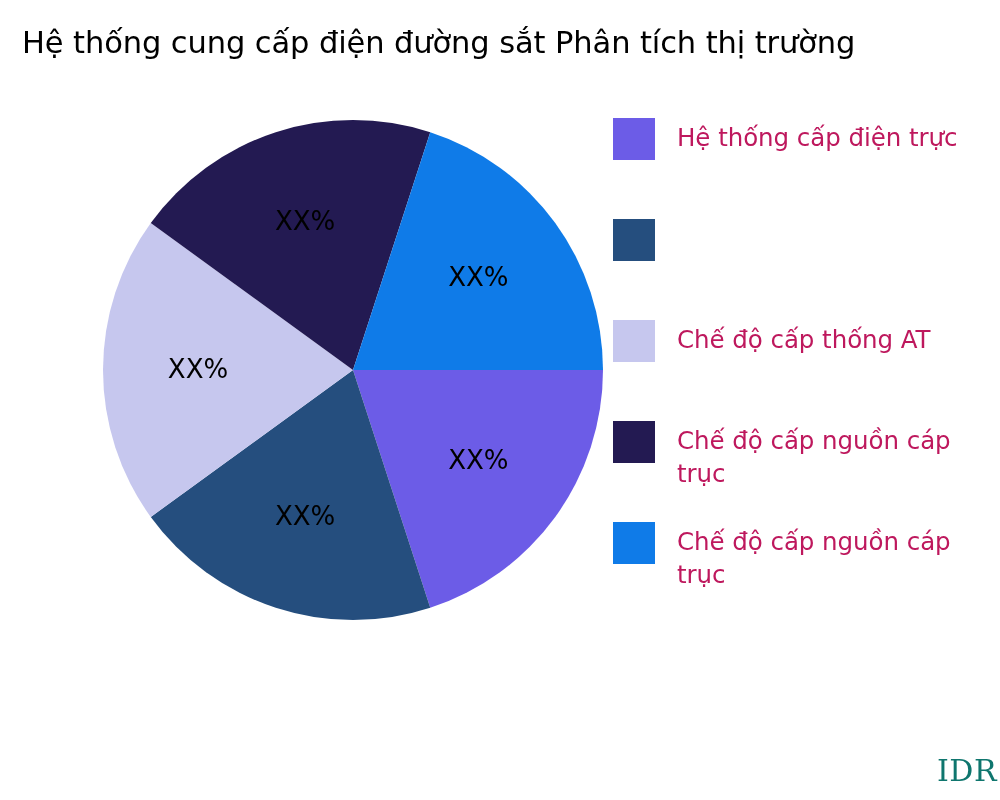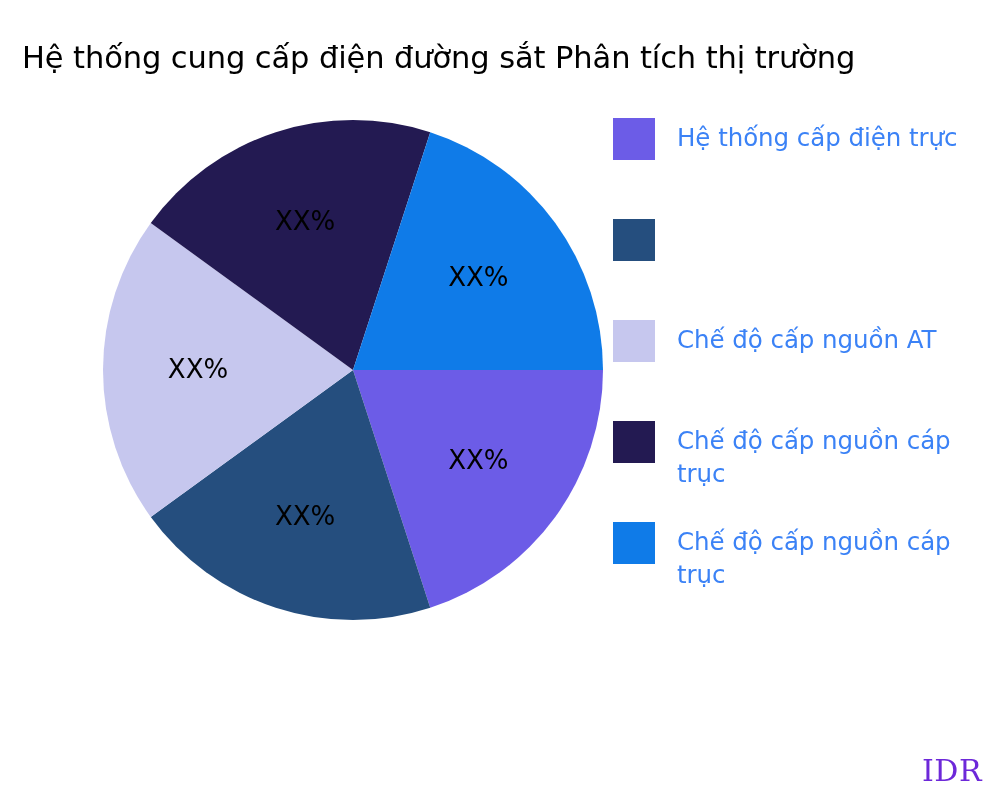--- a/index.html
+++ b/index.html
@@ -30,21 +30,20 @@
     position: absolute;
     left: 22px;
     top: 24px;
     width: 970px;
     font-size: 30.5px;
     font-weight: 400;
     line-height: 1.25;
     letter-spacing: -0.1px;
     white-space: nowrap;
     color: #000000;
-    margin-top: 15px;
   }
 
   
   .pie-wrap {
     position: absolute;
     left: 103px;
     top: 120px;
     width: 500px;
     height: 500px;
   }
@@ -78,34 +77,34 @@
   }
   .legend-swatch {
     flex: 0 0 auto;
     width: 42px;
     height: 42px;
     margin-right: 22px;
   }
   .legend-text {
     font-size: 24.5px;
     line-height: 33px;
-    color: #3b82f6;
+    color: #be185d;
     white-space: pre;
     padding-top: 3px;
     letter-spacing: -0.05px;
   }
 
   
   .watermark {
     position: absolute;
-    right: 18px;
+    right: 3px;
     bottom: 12px;
     font-family: "DejaVu Serif", "Liberation Serif", serif;
     font-size: 30px;
-    color: #6d28d9;
+    color: #0f766e;
     letter-spacing: 0.5px;
   }
 </style>
 </head>
 <body>
 
 <div id="canvas">
 
   <div class="chart-title">Hệ thống cung cấp điện đường sắt Phân tích thị trường</div>
 
@@ -131,21 +130,21 @@
   <div class="legend" id="legend">
       <div class="legend-item" style="top: 0px;">
         <span class="legend-swatch" style="background: rgb(108, 92, 231);"></span>
         <span class="legend-text">Hệ thống cấp điện trực</span>
       </div>
       <div class="legend-item" style="top: 101px;">
         <span class="legend-swatch" style="background: rgb(37, 78, 126);"></span>
       </div>
       <div class="legend-item" style="top: 202px;">
         <span class="legend-swatch" style="background: rgb(198, 199, 238);"></span>
-        <span class="legend-text">Chế độ cấp nguồn AT</span>
+        <span class="legend-text">Chế độ cấp thống AT</span>
       </div>
       <div class="legend-item" style="top: 303px;">
         <span class="legend-swatch" style="background: rgb(35, 26, 82);"></span>
         <span class="legend-text">Chế độ cấp nguồn cáp
 trục</span>
       </div>
       <div class="legend-item" style="top: 404px;">
         <span class="legend-swatch" style="background: rgb(15, 123, 232);"></span>
         <span class="legend-text">Chế độ cấp nguồn cáp
 trục</span>

